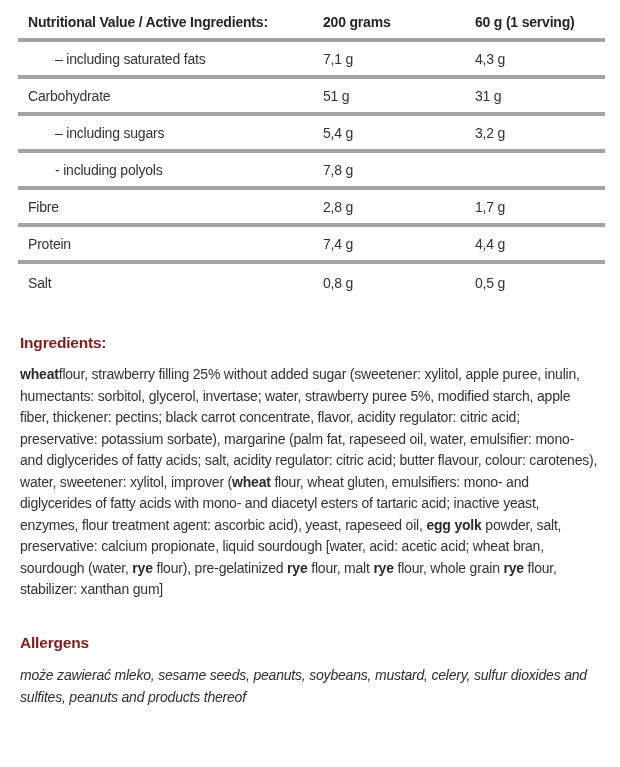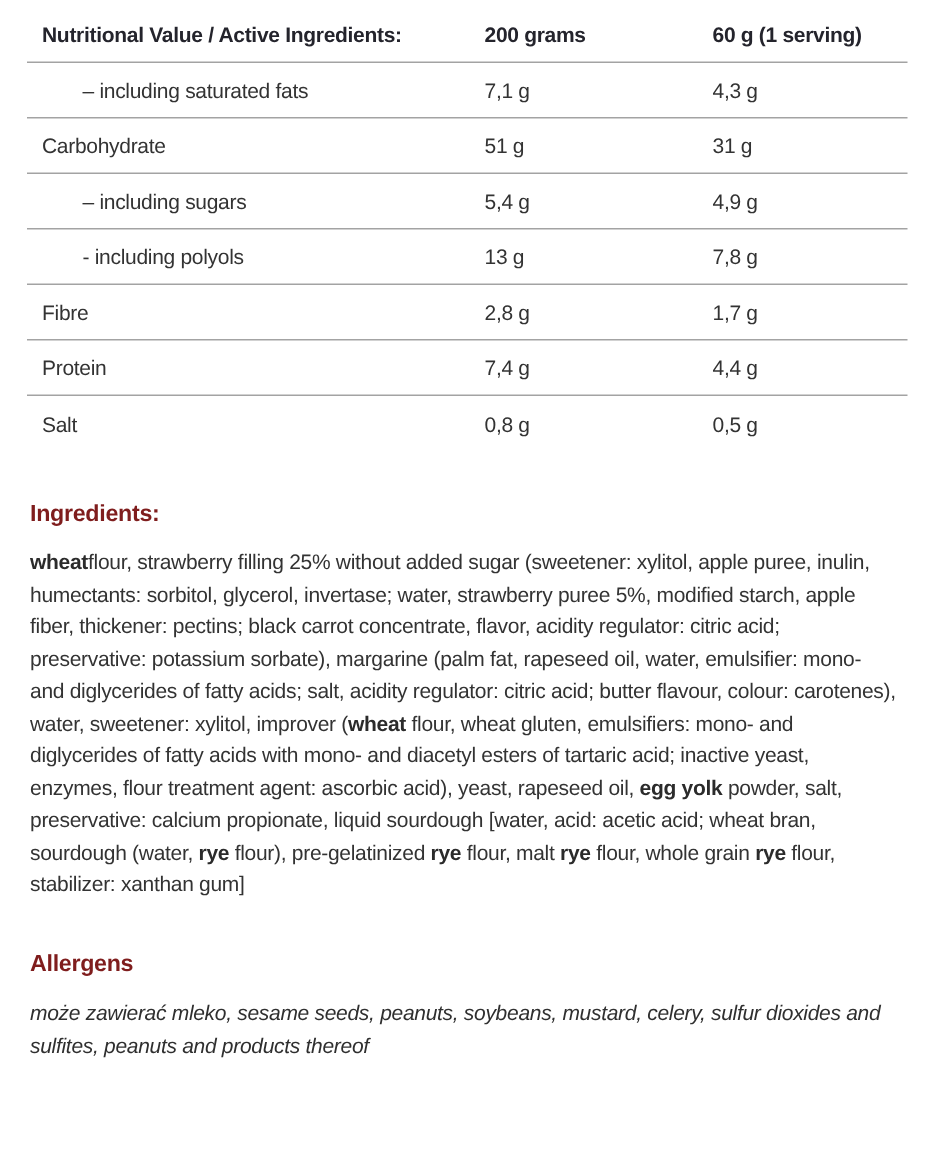--- a/index.html
+++ b/index.html
@@ -17,21 +17,21 @@
 
   
   .table {
     margin: 5px 15px 0 18px;
   }
   .trow {
     display: grid;
     grid-template-columns: 295px 152px auto;
     align-items: center;
     height: 37px;
-    border-bottom: 1px solid #a3a3a3;
+    border-bottom: 4px solid #a3a3a3;
     font-size: 14px;
   }
   .trow > div { padding-left: 10px; }
   .trow.header { font-weight: bold; color: #24242c; font-size: 14px; }
   .trow.indent > div:first-child { padding-left: 37px; }
   .trow.last { border-bottom: none; }
 
   
   .section { margin: 0 22px 0 20px; }
   .section-heading {
@@ -75,26 +75,25 @@
 
   <div class="trow">
     <div>Carbohydrate</div>
     <div>51 g</div>
     <div>31 g</div>
   </div>
 
   <div class="trow indent">
     <div>– including sugars</div>
     <div>5,4 g</div>
-    <div>4,9 g</div>
+    <div>3,2 g</div>
   </div>
 
   <div class="trow indent">
     <div>- including polyols</div>
-    <div>13 g</div>
     <div>7,8 g</div>
   </div>
 
   <div class="trow">
     <div>Fibre</div>
     <div>2,8 g</div>
     <div>1,7 g</div>
   </div>
 
   <div class="trow">

